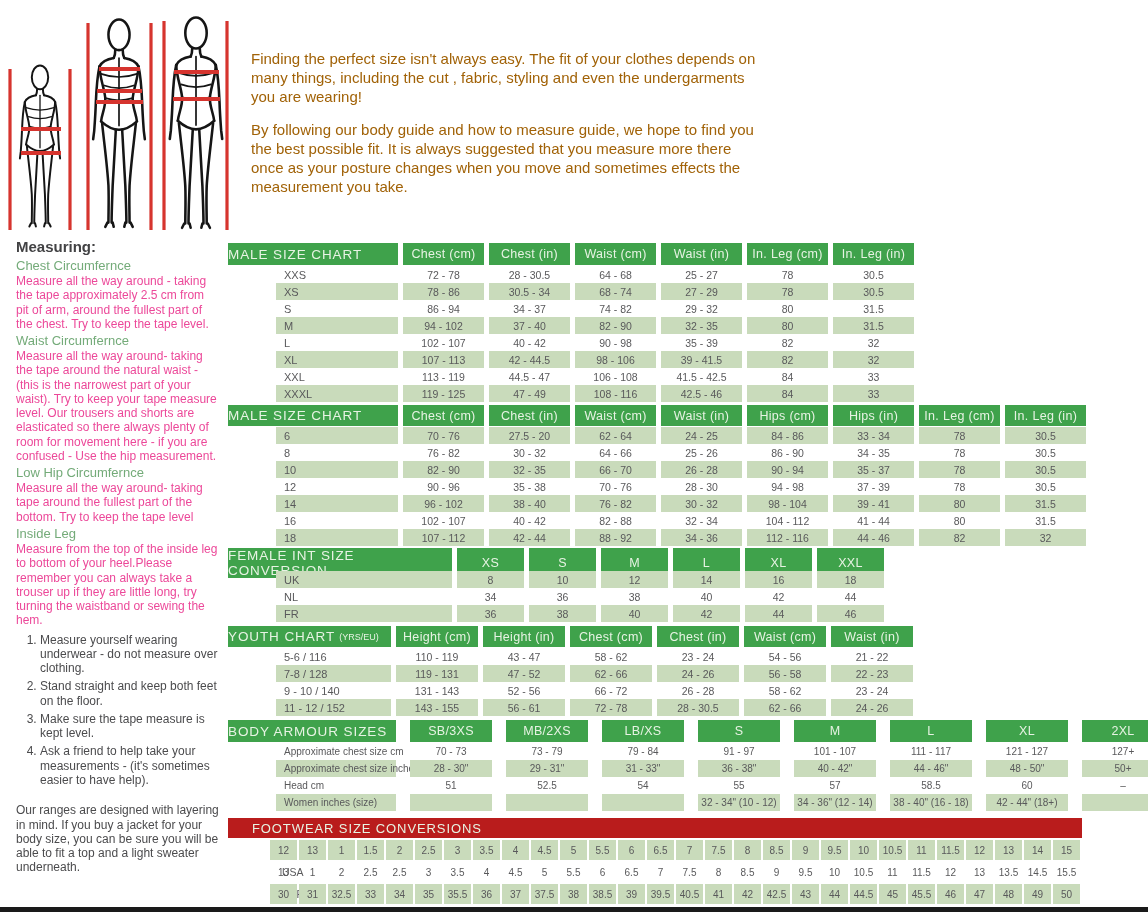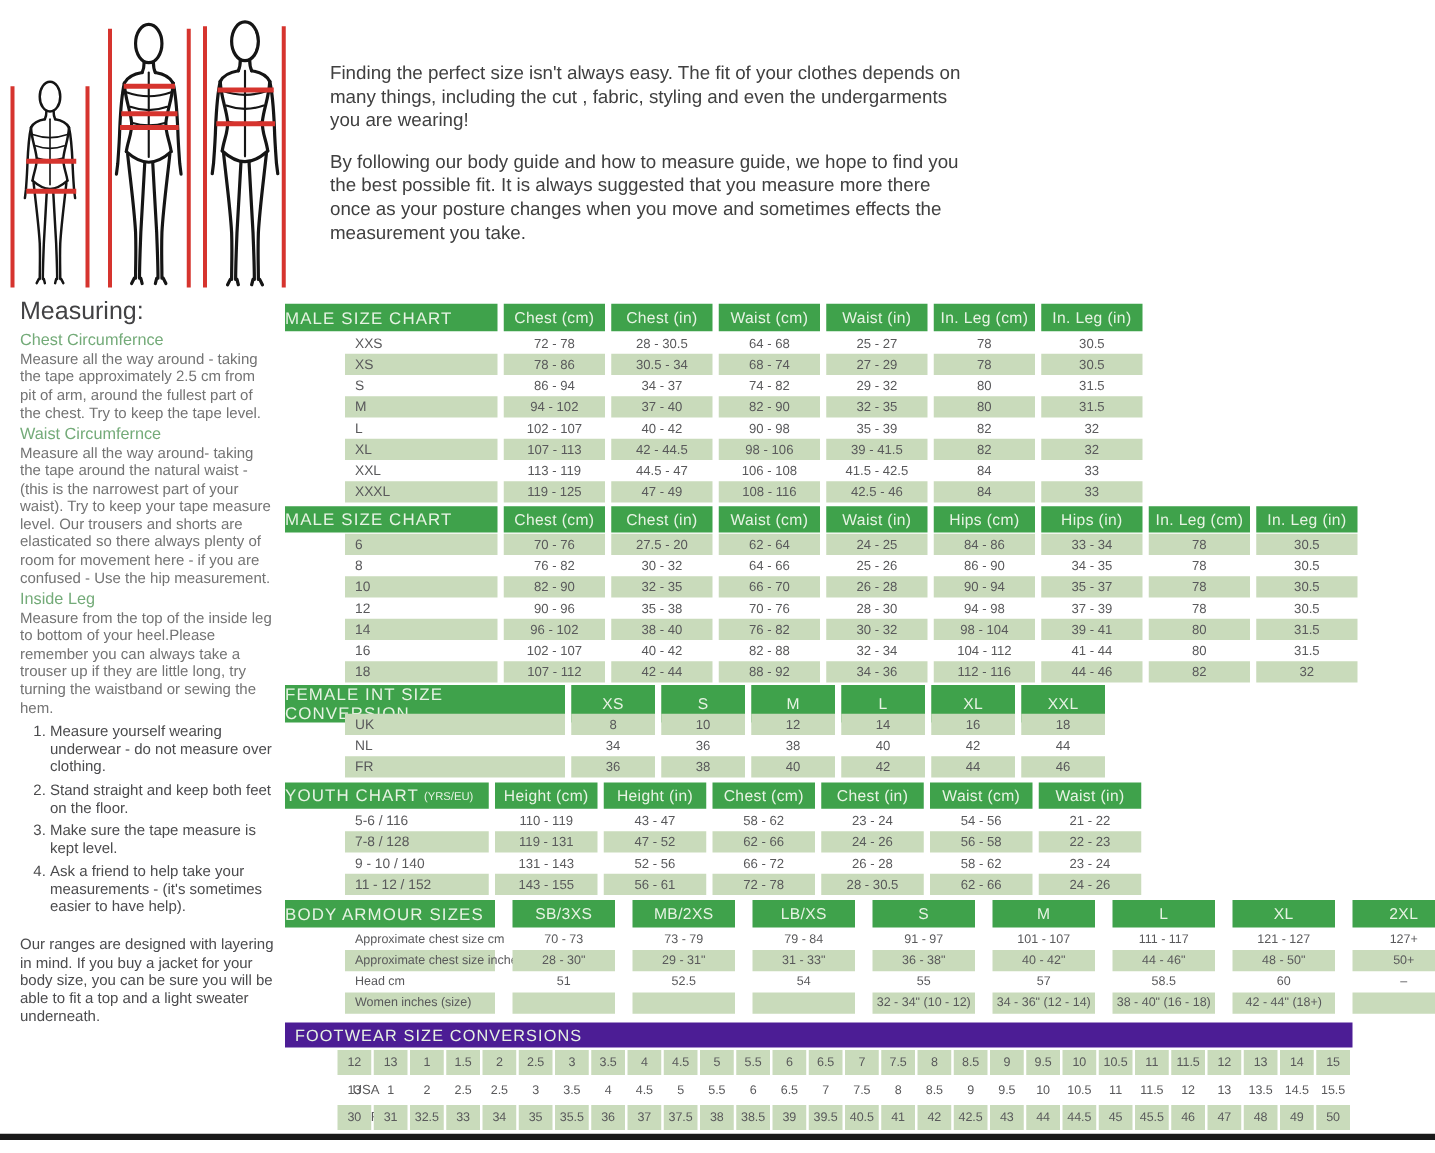--- a/index.html
+++ b/index.html
@@ -1,43 +1,43 @@
 <!DOCTYPE html>
 <html><head>
 <meta charset="utf-8">
 <style>
   html,body{margin:0;padding:0;background:#fff;}
   .page{position:relative;width:1148px;height:922px;background:#fff;overflow:hidden;
         font-family:"Liberation Sans",sans-serif;color:#4b4b4d;}
   
   .figures{position:absolute;left:0;top:2px;}
   
-  .intro{position:absolute;left:264px;top:50px;width:505px;font-size:15px;line-height:1.25;color:#404040;}
+  .intro{position:absolute;left:251px;top:50px;width:505px;font-size:15px;line-height:1.25;color:#a16207;}
   .intro p{margin:0 0 15px;}
   
   .leftcol{position:absolute;left:16px;top:238px;width:204px;}
-  .sideh{font-size:20px;font-weight:400;color:#424244;margin:0 0 3px;}
+  .sideh{font-size:15px;font-weight:700;color:#424244;margin:0 0 3px;}
   .ghead{color:#74ab79;font-size:13px;margin:2px 0 1px;}
-  .mbody{font-size:12px;line-height:1.19;color:#737373;}
+  .mbody{font-size:12px;line-height:1.19;color:#ec4899;}
   .tips{margin:5px 0 0;padding-left:24px;font-size:12px;line-height:1.19;}
   .tips li{margin-bottom:4px;}
   .layering{font-size:12px;line-height:1.19;margin:16px 0 0;}
   #tips-head{margin-top:18px;}
   
   .sizetable{position:absolute;left:228px;}
   .thead,.trow{display:grid;column-gap:5px;}
   .thead{height:22px;margin-bottom:1px;}
   .trow{height:17px;}
   .th{background:#3fa24b;color:#e7f3e3;font-size:12.5px;display:flex;align-items:center;justify-content:center;letter-spacing:.3px;}
   .th.tlabel{justify-content:flex-start;padding-left:0;font-size:13.5px;letter-spacing:.9px;}
   .tsuf{font-size:9px;margin-left:4px;letter-spacing:0;}
   .td{font-size:10.5px;color:#59595b;display:flex;align-items:center;justify-content:center;white-space:nowrap;}
   .td.rlabel{justify-content:flex-start;padding-left:8px;font-size:11px;margin-left:48px;}
   .trow.shaded .td{background:#c9dbbb;}
-  .tbar{background:#4c1d95;color:#e7f3e3;font-size:13px;letter-spacing:.9px;display:flex;align-items:center;padding-left:8px;box-sizing:border-box;height:20px;}
+  .tbar{background:#b91c1c;color:#e7f3e3;font-size:13px;letter-spacing:.9px;display:flex;align-items:center;padding-left:24px;box-sizing:border-box;height:20px;}
   #t0{top:243px}#t1{top:405px}#t2{top:548px}#t3{top:626px}#t4{top:720px}#t5{top:818px}
   #t0 .thead,#t0 .trow{grid-template-columns:170px repeat(6,81px);}
   #t1 .thead,#t1 .trow{grid-template-columns:170px repeat(8,81px);}
   #t1 .thead{height:21px;}
   #t2 .thead,#t2 .trow{grid-template-columns:224px repeat(6,67px);}
   #t3 .thead,#t3 .trow{grid-template-columns:163px repeat(6,82px);}
   #t3 .thead{height:21px;}
   #t4 .thead,#t4 .trow{grid-template-columns:168px repeat(8,82px);gap:14px;}
   #t4 .td{font-size:10px;}
   #t5 .trow{grid-template-columns:40px repeat(28,27px);column-gap:2px;height:20px;margin-top:2px;}
@@ -115,20 +115,24 @@
   <div class="leftcol">
     <h2 class="sideh">Measuring:</h2>
     <div>
         <div class="msec">
           <div class="ghead">Chest Circumfernce</div>
           <div class="mbody">Measure all the way around - taking the tape approximately 2.5 cm from pit of arm, around the fullest part of the chest. Try to keep the tape level.</div>
         </div>
         <div class="msec">
           <div class="ghead">Waist Circumfernce</div>
           <div class="mbody">Measure all the way around- taking the tape around the natural waist - (this is the narrowest part of your waist). Try to keep your tape measure level. Our trousers and shorts are elasticated so there always plenty of room for movement here - if you are confused - Use the hip measurement.</div>
+        </div>
+        <div class="msec">
+          <div class="ghead">Low Hip Circumfernce</div>
+          <div class="mbody">Measure all the way around- taking tape around the fullest part of the bottom. Try to keep the tape level</div>
         </div>
         <div class="msec">
           <div class="ghead">Inside Leg</div>
           <div class="mbody">Measure from the top of the inside leg to bottom of your heel.Please remember you can always take a trouser up if they are little long, try turning the waistband or sewing the hem.</div>
         </div>
       </div>
     <ol class="tips">
         <li>Measure yourself wearing underwear - do not measure over clothing.</li>
         <li>Stand straight and keep both feet on the floor.</li>
         <li>Make sure the tape measure is kept level.</li>

